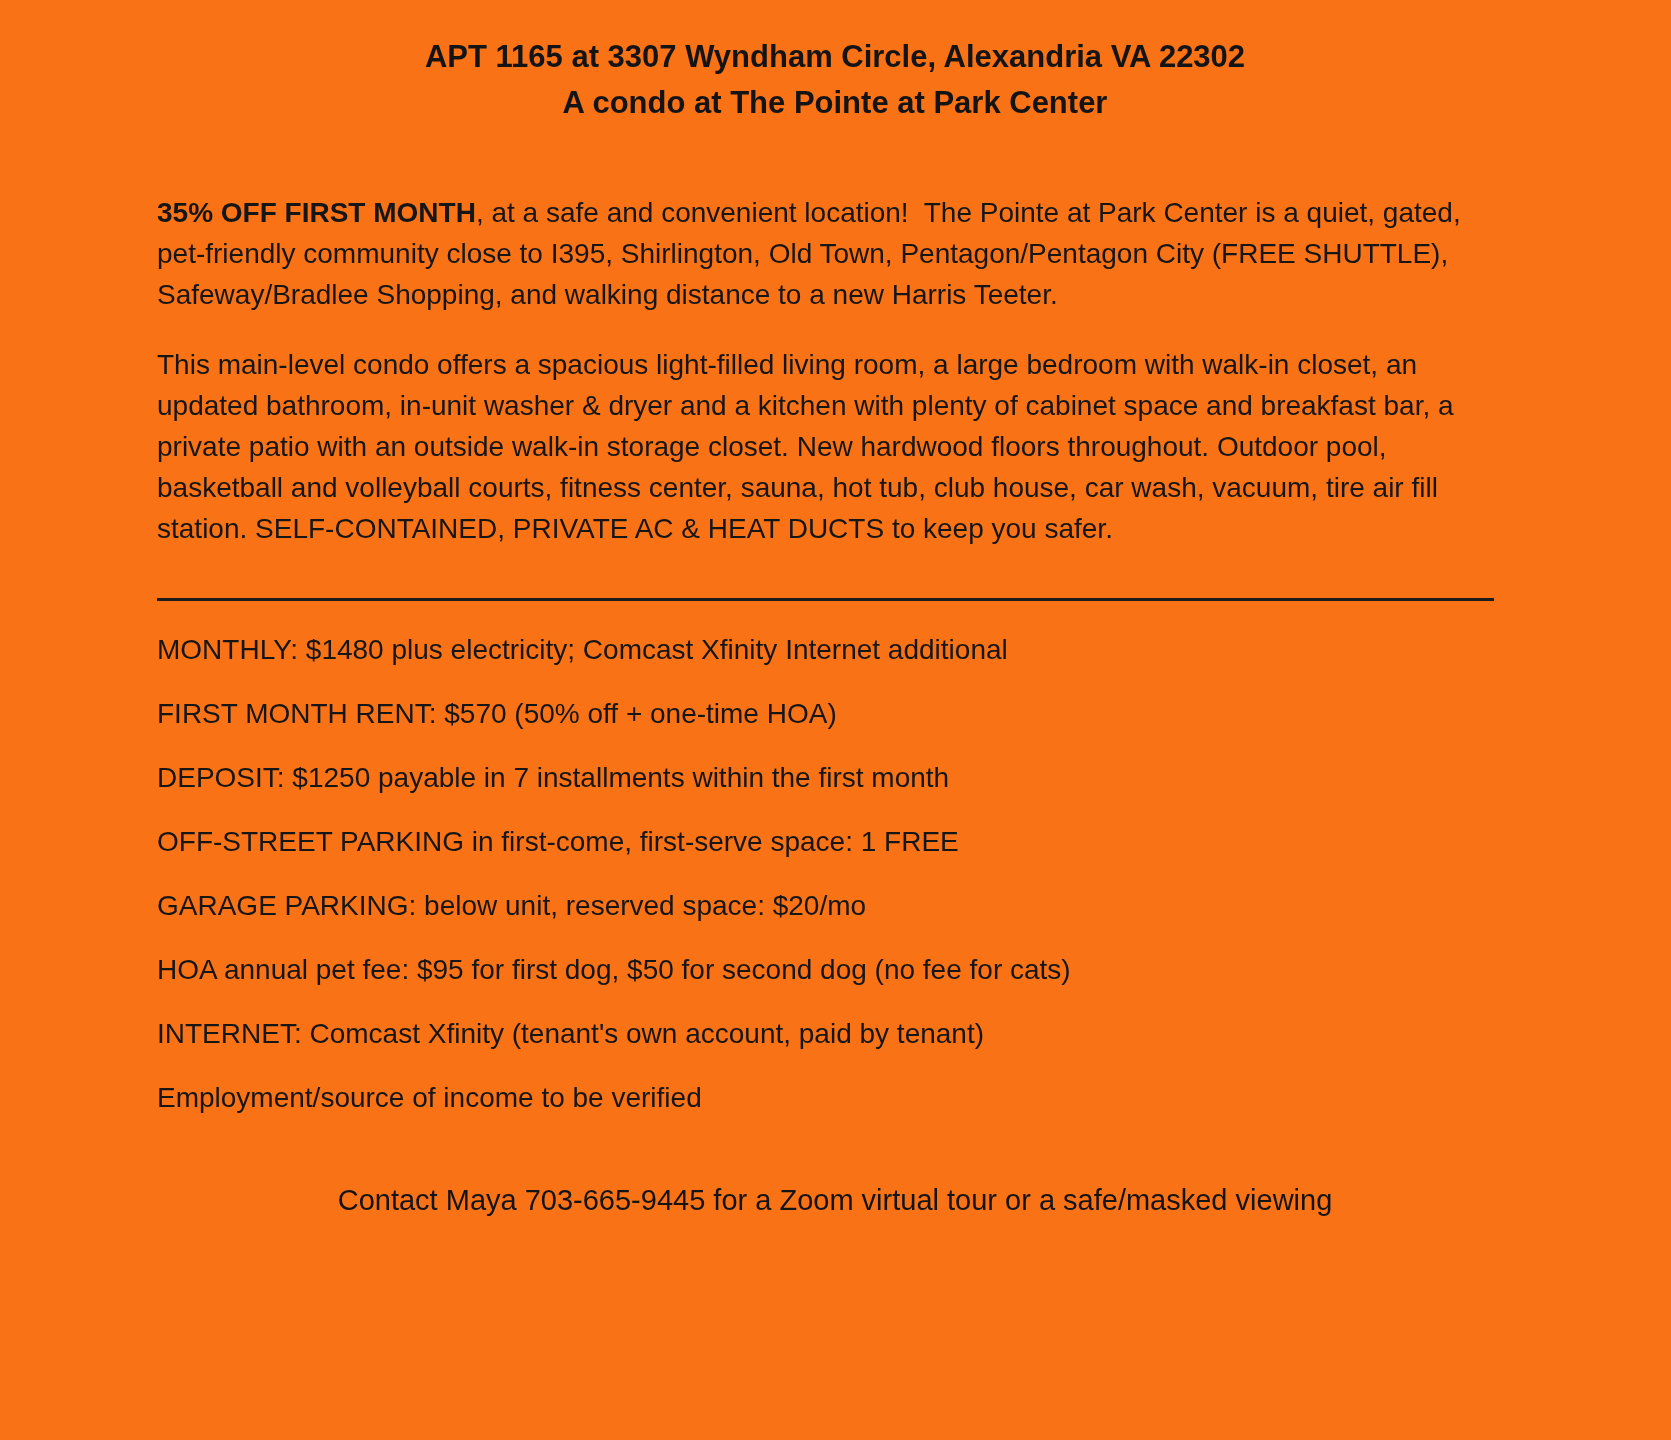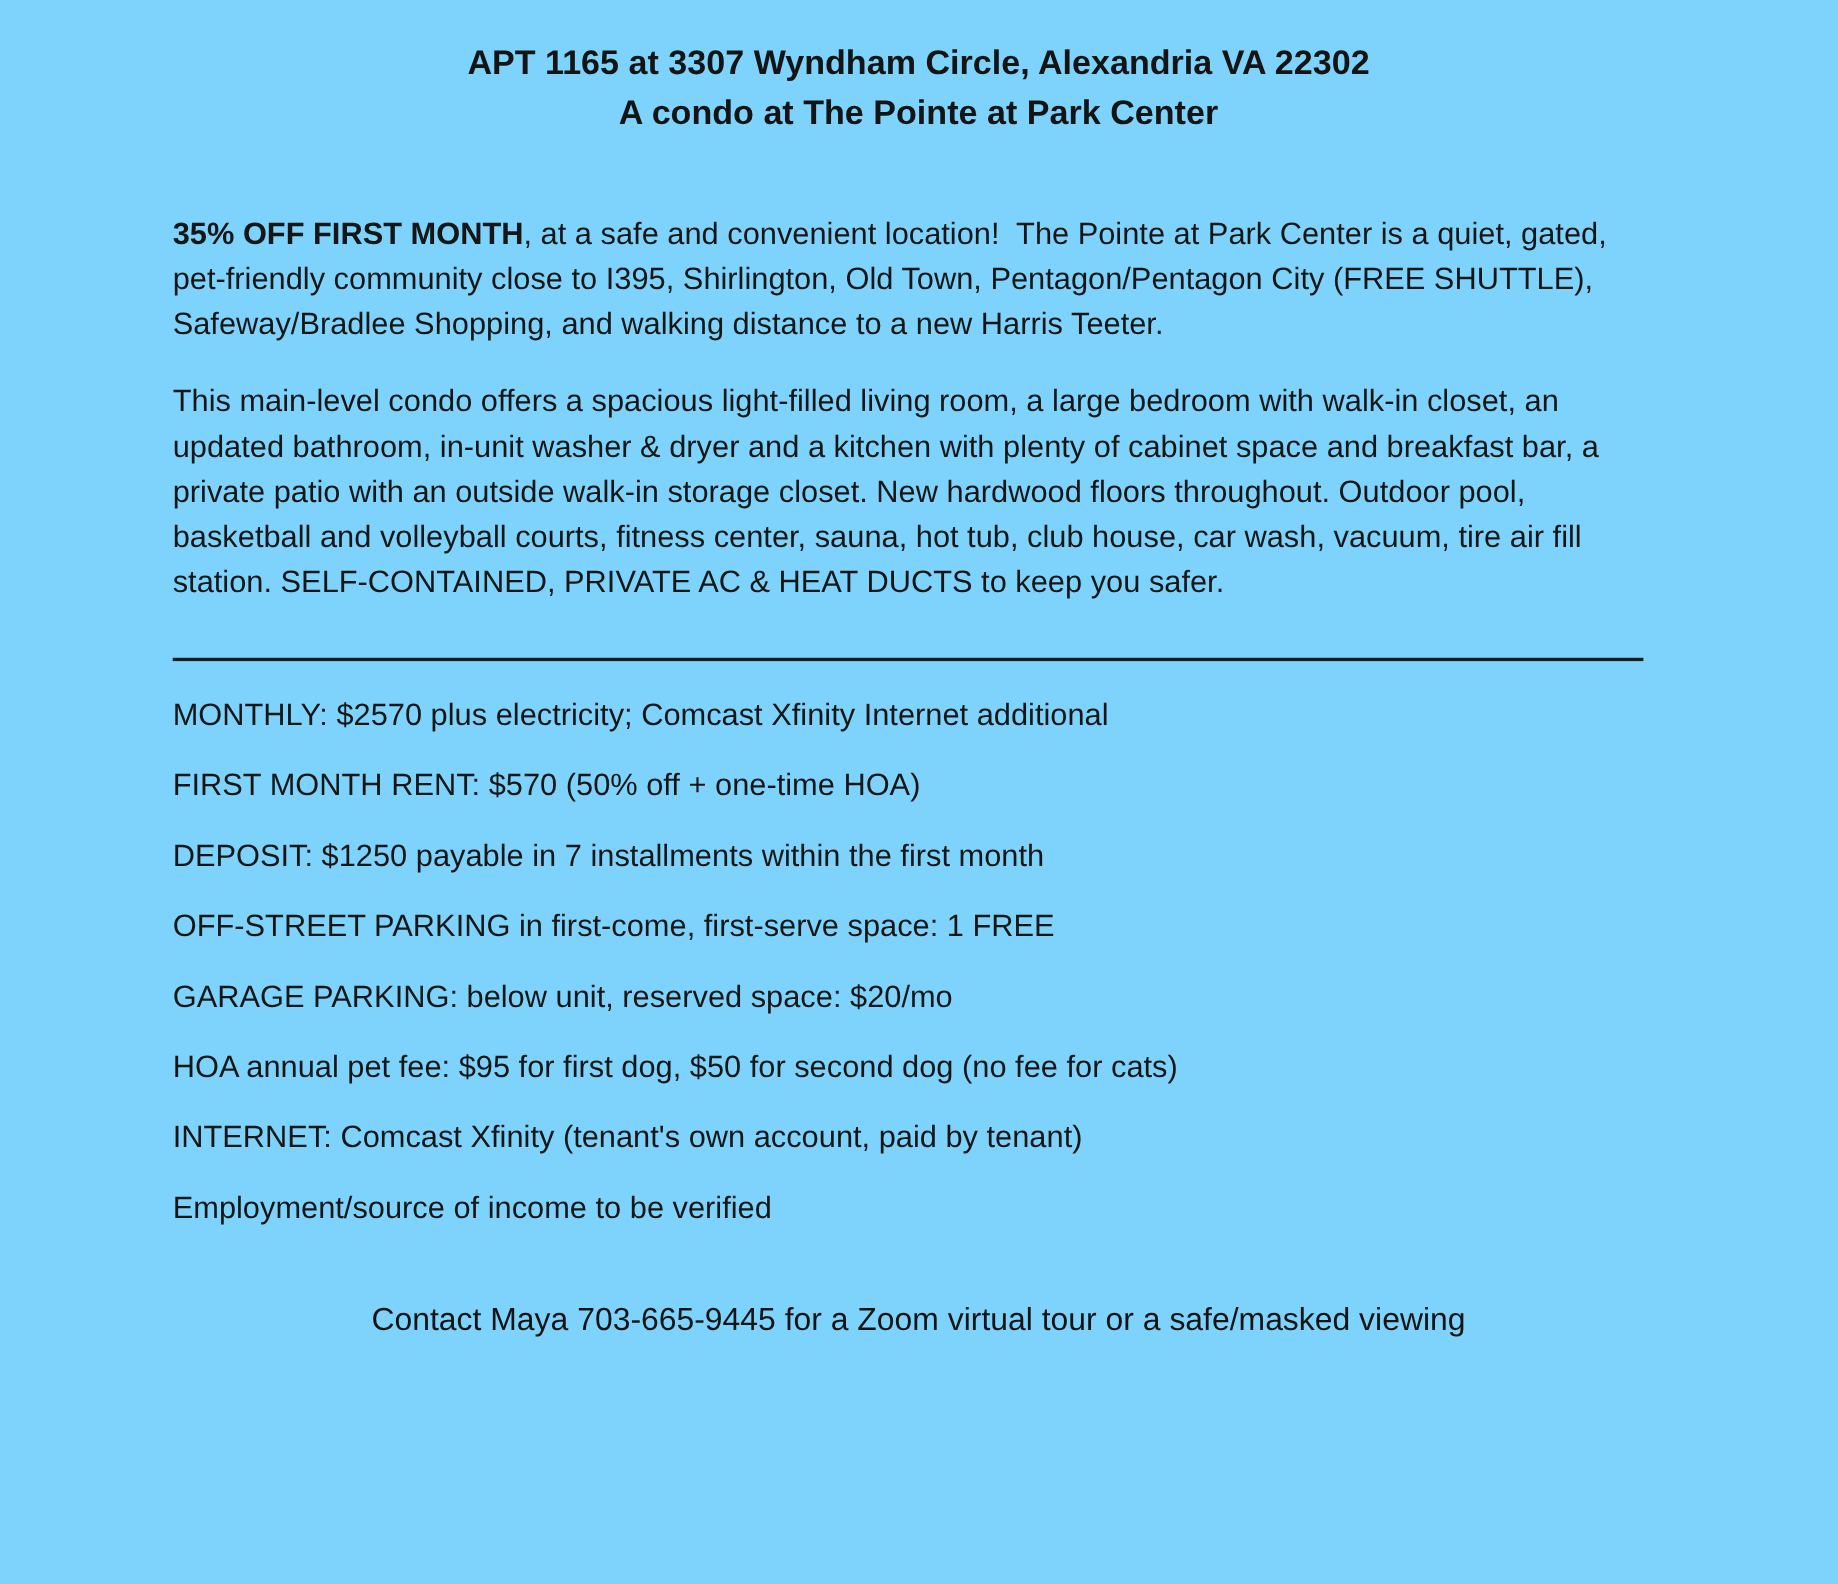--- a/index.html
+++ b/index.html
@@ -4,21 +4,21 @@
 <style>
   * { box-sizing: border-box; }
   html, body {
     margin: 0;
     padding: 0;
     background: #ffffff;
   }
   .page {
     width: 1671px;
     height: 1440px;
-    background: #7dd3fc;
+    background: #f97316;
     color: #161616;
     font-family: "Liberation Sans", sans-serif;
     font-size: 28px;
     line-height: 41px;
     padding: 34px 158px 40px 157px;
     overflow: hidden;
   }
   .doc-header {
     text-align: center;
     margin-bottom: 66px;
@@ -74,21 +74,21 @@
   </header>
 
   <section>
     <p class="desc-para"><span class="lead-bold">35% OFF FIRST MONTH</span><span>, at a safe and convenient location!  The Pointe at Park Center is a quiet, gated, pet-friendly community close to I395, Shirlington, Old Town, Pentagon/Pentagon City (FREE SHUTTLE), Safeway/Bradlee Shopping, and walking distance to a new Harris Teeter.</span></p>
     <p class="desc-para">This main-level condo offers a spacious light-filled living room, a large bedroom with walk-in closet, an updated bathroom, in-unit washer &amp; dryer and a kitchen with plenty of cabinet space and breakfast bar, a private patio with an outside walk-in storage closet. New hardwood floors throughout. Outdoor pool, basketball and volleyball courts, fitness center, sauna, hot tub, club house, car wash, vacuum, tire air fill station. SELF-CONTAINED, PRIVATE AC &amp; HEAT DUCTS to keep you safer.</p>
   </section>
 
   <hr class="divider">
 
   <section>
-    <p class="term">MONTHLY: $2570 plus electricity; Comcast Xfinity Internet additional</p>
+    <p class="term">MONTHLY: $1480 plus electricity; Comcast Xfinity Internet additional</p>
     <p class="term">FIRST MONTH RENT: $570 (50% off + one-time HOA)</p>
     <p class="term">DEPOSIT: $1250 payable in 7 installments within the first month</p>
     <p class="term">OFF-STREET PARKING in first-come, first-serve space: 1 FREE</p>
     <p class="term"><span>GARAGE PARKING: below unit, reserved space: $20/</span><span class="squiggle">mo</span></p>
     <p class="term">HOA annual pet fee: $95 for first dog, $50 for second dog (no fee for cats)</p>
     <p class="term">INTERNET: Comcast Xfinity (tenant's own account, paid by tenant)</p>
     <p class="term">Employment/source of income to be verified</p>
   </section>
 
   <footer>

